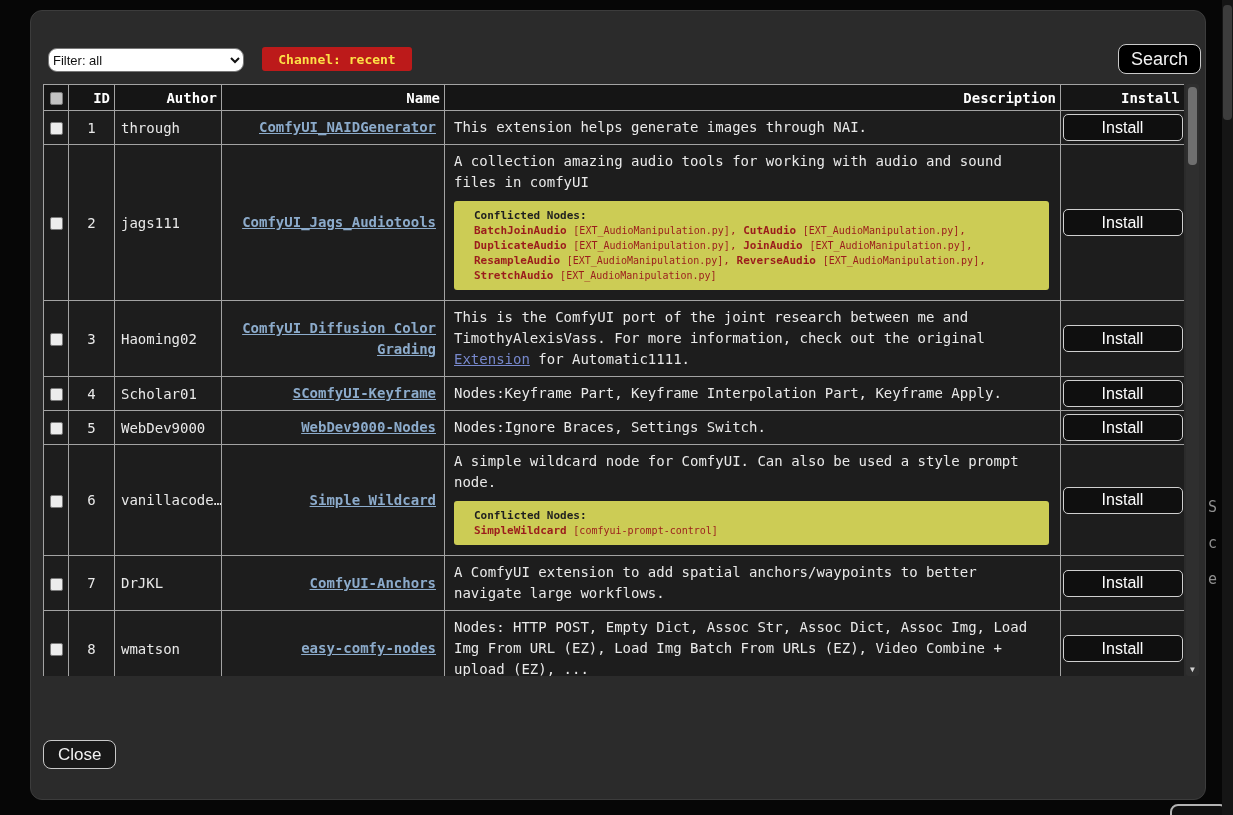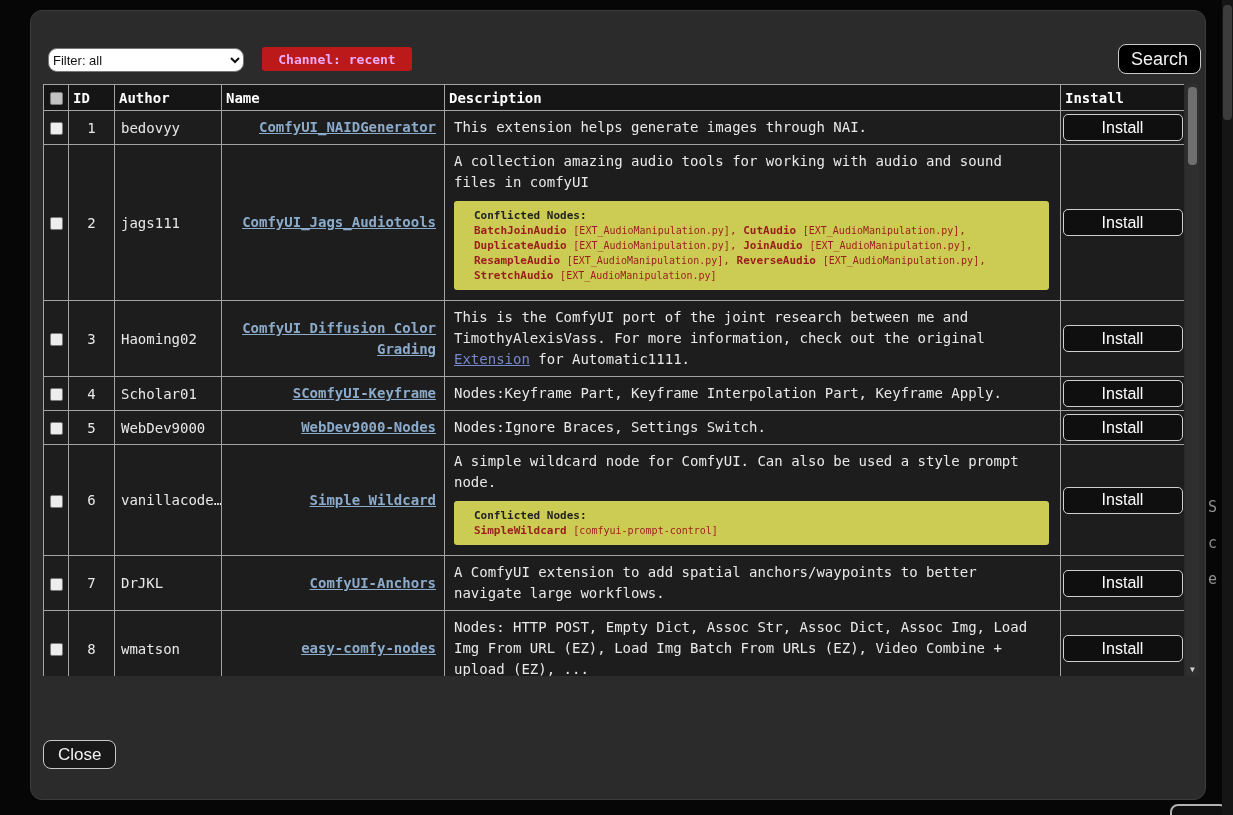--- a/index.html
+++ b/index.html
@@ -7,37 +7,37 @@
   .page{position:relative;width:1233px;height:815px;background:#060606;overflow:hidden;
         font-family:"DejaVu Sans Mono","Liberation Mono",monospace;}
   .modal{position:absolute;left:30px;top:10px;width:1176px;height:790px;background:#2b2b2b;
          border-radius:12px;border:1px solid #3c3c3c;}
 
   
   .filter-select{position:absolute;left:17px;top:37px;width:196px;height:24px;
                  font:13px "Liberation Sans",sans-serif;background:#fff;color:#111;
                  border:1px solid #777;border-radius:9px;}
   .channel-badge{position:absolute;left:231px;top:36px;width:150px;height:24px;
-                 background:var(--accent-red,#bc1a1a);color:#f0abfc;border:none;border-radius:3px;
+                 background:var(--accent-red,#bc1a1a);color:#fde047;border:none;border-radius:3px;
                  font-family:"DejaVu Sans Mono",monospace;font-weight:bold;font-size:13px;cursor:pointer;}
   .search-input{position:absolute;left:875px;top:36px;width:200px;height:26px;background:#1c1c1c;
                 border:1px solid #8c8c8c;border-radius:3px;color:#ddd;padding:0 8px;
                 font:14px "Liberation Sans",sans-serif;}
   .search-input::placeholder{color:#9c9c9c;}
   .search-btn{position:absolute;left:1087px;top:33px;height:30px;padding:0 12px;background:#000000;
               color:#f2f2f2;border:1.5px solid #c9c9c9;border-radius:8px;
               font:18px "Liberation Sans",sans-serif;cursor:pointer;}
 
   
   .table-wrap{position:absolute;left:12px;top:73px;width:1156px;height:592px;}
   .table-clip{width:1141px;height:592px;overflow:hidden;}
   table{border-collapse:collapse;table-layout:fixed;width:1141px;background:#1d1d1d;}
   th,td{border:1px solid #a3a3a3;}
   thead th{height:26px;background:#151515;color:#fff;font-size:14px;font-weight:bold;
-           text-align:left;padding:2px 4px;}
+           text-align:right;padding:2px 4px;}
   td{color:#e9e9e9;font-size:14px;vertical-align:middle;}
   .col-check{text-align:center;}
   td.col-id{text-align:center;}
   td.col-author{padding:4px 6px;overflow:hidden;white-space:nowrap;}
   td.col-name{padding:4px 8px;font-weight:bold;line-height:21px;text-align:right;}
   .node-link{color:var(--node-link,#8cabcb);text-decoration:underline;cursor:pointer;}
   td.col-desc{padding:6px 9px;line-height:21px;}
   .desc-link{color:var(--desc-link,#7788cc);text-decoration:underline;cursor:pointer;}
   td.col-install{text-align:center;}
   .install-btn{width:120px;height:27px;background:#0f0f0f;color:#fff;border:1px solid #cfcfcf;
@@ -116,21 +116,21 @@
               <th>Author</th>
               <th>Name</th>
               <th>Description</th>
               <th>Install</th>
             </tr>
           </thead>
           <tbody id="rows">
               <tr>
                 <td class="col-check"><input type="checkbox" style=""></td>
                 <td class="col-id">1</td>
-                <td class="col-author">bedovyy</td>
+                <td class="col-author">through</td>
                 <td class="col-name"><a class="node-link" href="#">ComfyUI_NAIDGenerator</a></td>
                 <td class="col-desc">
                   <div class="desc-text">This extension helps generate images through NAI.</div>
                 </td>
                 <td class="col-install"><button class="install-btn">Install</button></td>
               </tr>
               <tr>
                 <td class="col-check"><input type="checkbox" style=""></td>
                 <td class="col-id">2</td>
                 <td class="col-author">jags111</td>

